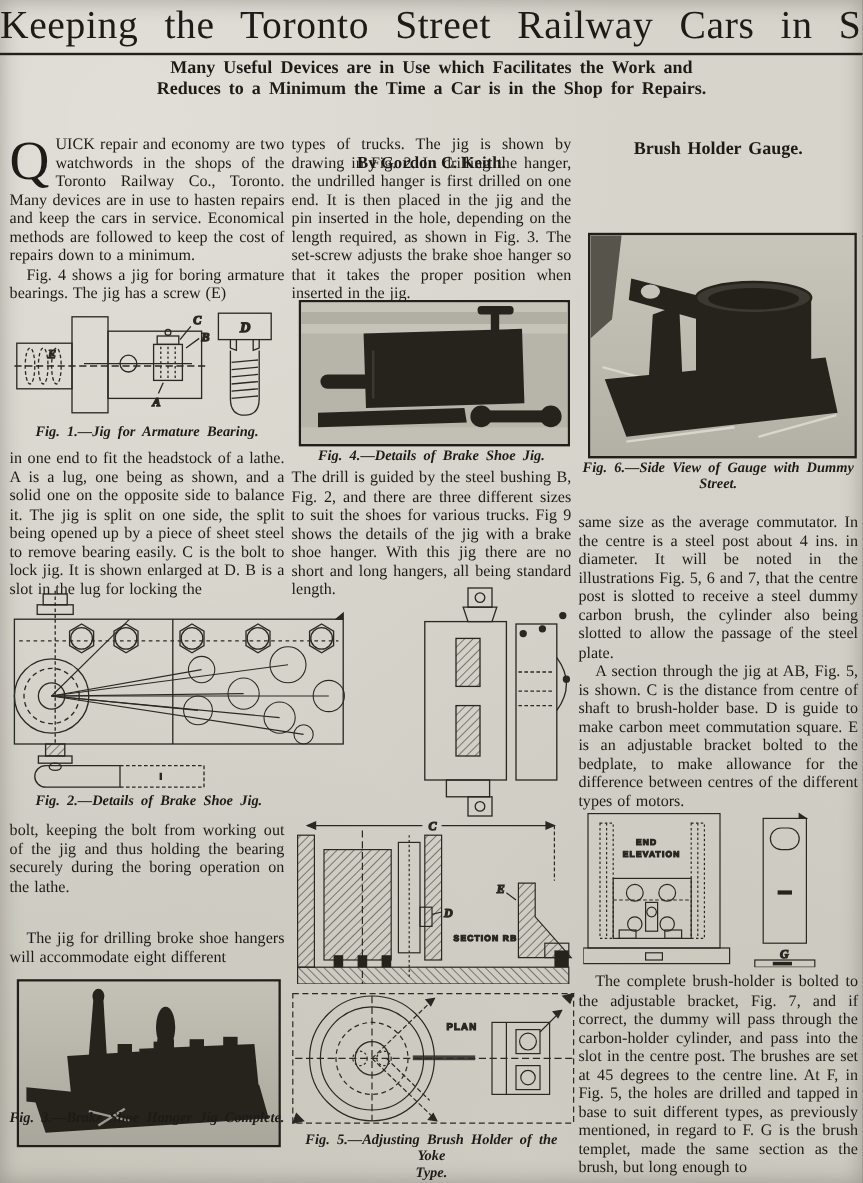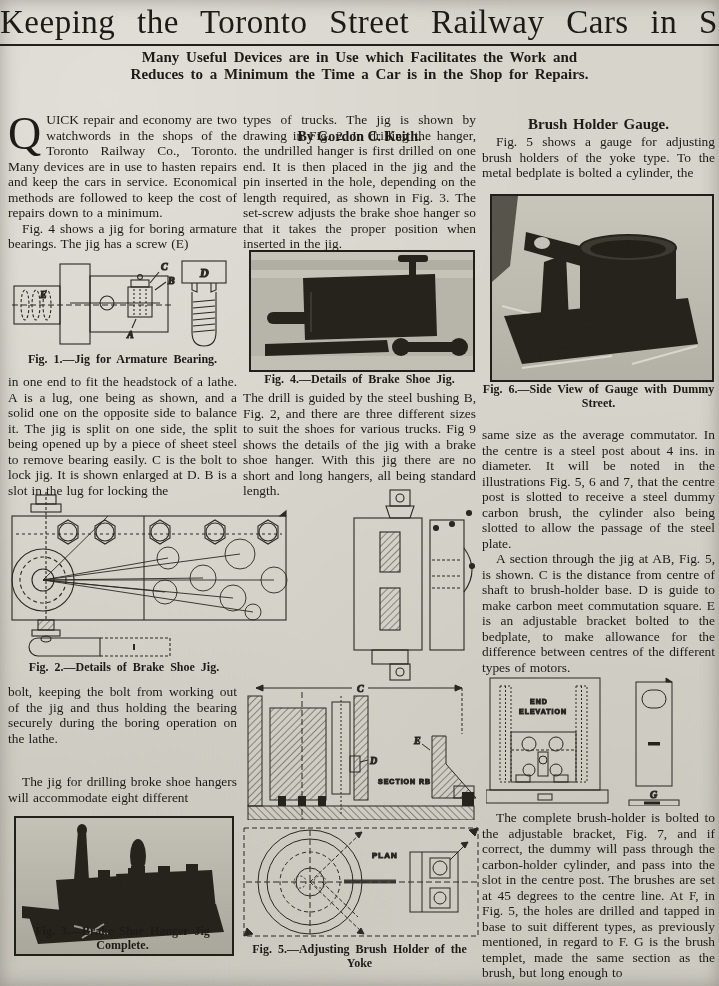--- a/index.html
+++ b/index.html
@@ -31,21 +31,21 @@
     word-spacing:0.06em;
   }
   .body-text p{margin:0;}
   .body-text p.indent{text-indent:14px;}
   .dropcap{
     float:left;font-size:46px;line-height:40px;
     padding:2px 5px 0 0;font-weight:500;
   }
   .fig-caption{
     font-size:12px;font-weight:bold;text-align:center;
-    word-spacing:3px;line-height:14px;
+    word-spacing:3px;line-height:14px;font-style:italic;
   }
   .col-heading{
     font-size:15px;font-weight:bold;text-align:center;word-spacing:2px;
   }
   .photo{border:2px solid #211f1a;box-sizing:border-box;}
   svg{display:block;}
   svg text{font-family:"Liberation Serif","DejaVu Serif",serif;fill:#2b2823;}
   .fig-label{font-style:italic;font-size:10px;font-weight:bold;}
   .tiny-label{font-size:7px;font-weight:bold;letter-spacing:1px;font-family:"Liberation Sans","DejaVu Sans",sans-serif;}
 </style>
@@ -330,27 +330,25 @@
       <rect x="190" y="36" width="20" height="20"></rect>
         <circle cx="200" cy="46" r="7"></circle>
       <rect x="190" y="66" width="20" height="20"></rect>
         <circle cx="200" cy="76" r="6"></circle>
       <line x1="210" y1="38" x2="228" y2="20"></line>
       <path d="M228,20 l-7,1 4,5 z" fill="#2b2823"></path>
     </svg>
   </div>
   <div class="abs fig-caption" style="left:243px;top:942px;width:233px;">
     <div>Fig. 5.—Adjusting  Brush Holder of the Yoke</div>
+    <div>Type.</div>
   </div>
 
   <div class="abs col-heading" style="left:482px;top:116px;width:233px;">Brush Holder Gauge.</div>
 
-  <div class="abs body-text" style="left:482px;top:134px;width:233px;">
-    <p class="indent">Fig. 5 shows a gauge for adjusting brush holders of the yoke type. To the metal bedplate is bolted a cylinder, the</p>
-  </div>
 
   <div class="abs photo" style="left:490px;top:194px;">
     <svg width="220" height="184" viewBox="0 0 220 184">
       <defs>
         <linearGradient id="pbg6" x1="0" y1="0" x2="0" y2="1">
           <stop offset="0" stop-color="#c8c5bb"></stop>
             <stop offset="1" stop-color="#b3b0a6"></stop>
         </linearGradient>
       </defs>
       <rect width="220" height="184" fill="url(#pbg6)"></rect>

